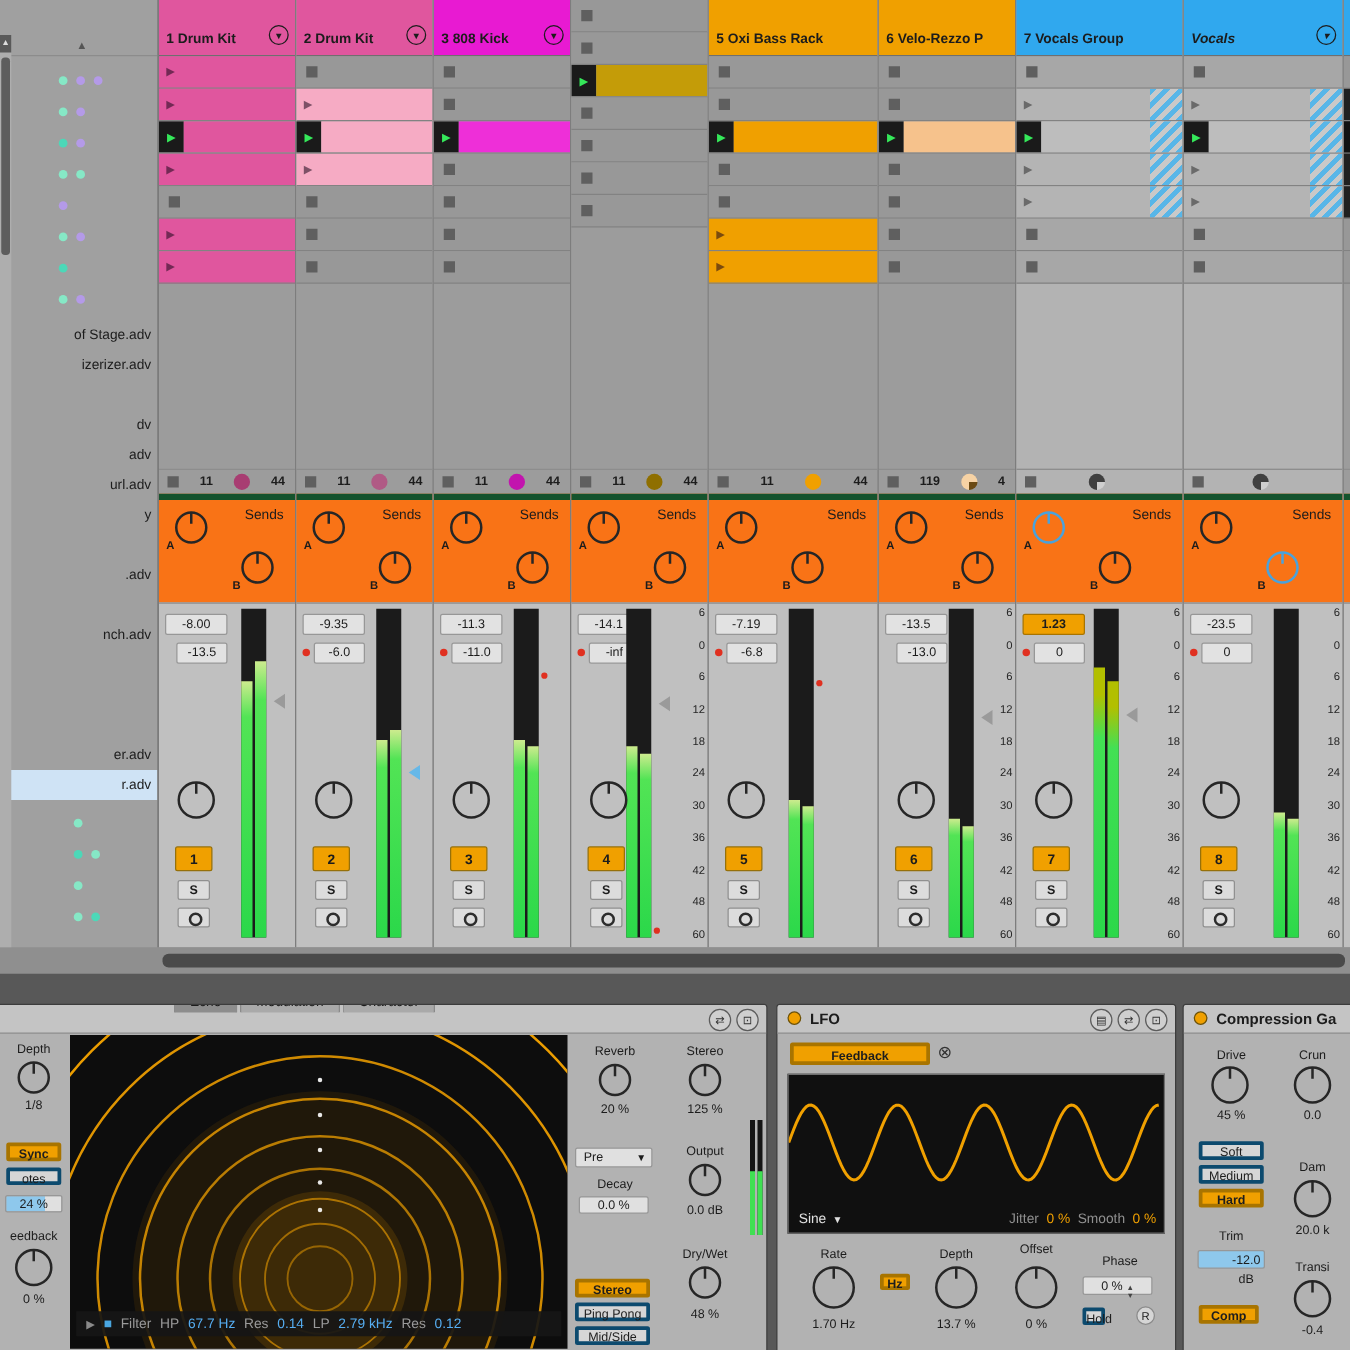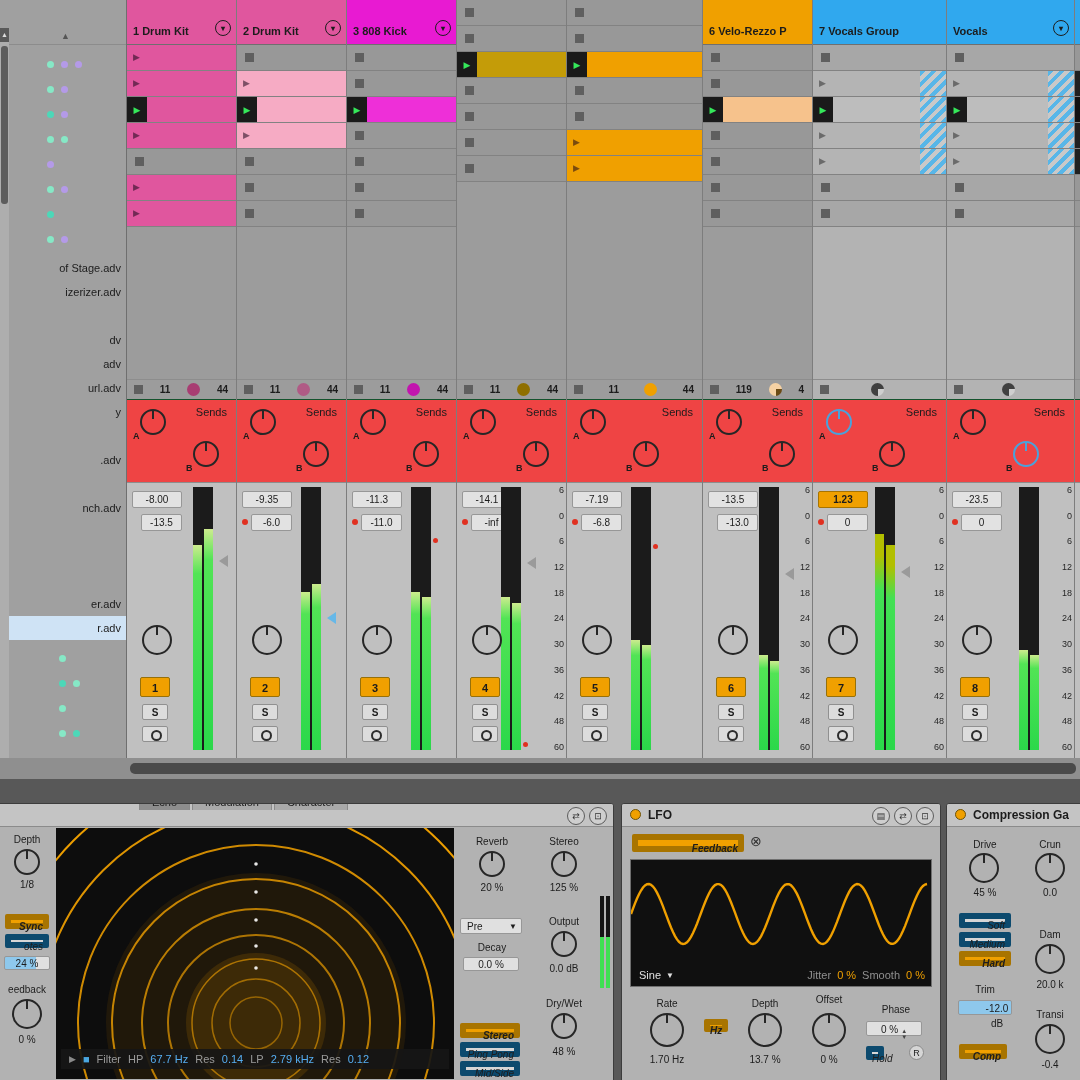--- a/index.html
+++ b/index.html
@@ -43,21 +43,21 @@
            background:repeating-linear-gradient(135deg,#58b6e8 0 4px,#c9c9c9 4px 8px);}
   .ez{flex:1;background:#9c9c9c;}
   .light .ez{background:#b3b3b3;}
   .strow{height:20px;flex:0 0 20px;display:flex;align-items:center;justify-content:space-between;
          padding:0 8px 0 7px;border-top:1px solid #8d8d8d;font-size:10px;font-weight:bold;
          box-sizing:border-box;background:inherit;}
   .light .strow{background:#b3b3b3;}
   .stsq{width:9px;height:9px;background:#5f5f5f;flex:0 0 9px;}
   .stpie{width:13px;height:13px;border-radius:50%;flex:0 0 13px;}
   .stspace{width:12px;flex:0 0 12px;}
-  .sends{position:relative;height:82px;flex:0 0 82px;background:#ef4444;border-top:1px solid #14532d;}
+  .sends{position:relative;height:82px;flex:0 0 82px;background:#f97316;border-top:5px solid #14532d;}
   .sendslbl{position:absolute;right:9px;top:6px;font-size:11px;}
   .knob{display:inline-block;border:2px solid #262626;border-radius:50%;position:relative;box-sizing:border-box;}
   .knob:after{content:"";position:absolute;left:50%;top:-1px;width:2px;height:9px;background:#262626;margin-left:-1px;}
   .knob.blue{border-color:#4aa2dc;}
   .knob.blue:after{background:#4aa2dc;}
   .k26{width:26px;height:26px;}
   .k30{width:30px;height:30px;}
   .k34{width:34px;height:34px;}
   .skA{position:absolute;left:13px;top:9px;}
   .skB{position:absolute;left:66px;top:41px;}
@@ -104,22 +104,22 @@
        border:1px solid #6d5208;box-sizing:border-box;}
   .tabs{position:absolute;left:140px;bottom:16px;display:flex;justify-content:space-between;}
   .tab{padding:2px 12px;font-size:11px;background:#a9a9a9;border:1px solid #8a8a8a;border-bottom:none;
        border-radius:3px 3px 0 0;margin-right:2px;}
   .tab.active{background:#8d8d8d;}
   .ticons{position:absolute;right:6px;top:3px;display:flex;gap:4px;}
   .ticon{width:16px;height:16px;border:1px solid #5c5c5c;border-radius:50%;display:inline-flex;
          align-items:center;justify-content:center;font-size:9px;background:#cfcfcf;color:#333;}
   .dbody{position:absolute;top:22px;left:0;right:0;bottom:0;}
   .lbl{font-size:10px;text-align:center;white-space:nowrap;}
-  .dbtn{background:#d6d6d6;border:6px solid #0c4a6e;border-radius:2px;font-size:10px;text-align:right;
-        color:#1d1d1d;box-sizing:border-box;line-height:13px;font-style:italic;}
+  .dbtn{background:#d6d6d6;border:3px solid #0c4a6e;border-radius:2px;font-size:10px;text-align:center;
+        color:#1d1d1d;box-sizing:border-box;line-height:13px;}
   .dbtn.orange{background:#f0a000;border-color:#a87400;font-weight:bold;}
   .dvb{background:#e0e0e0;border:1px solid #979797;border-radius:2px;font-size:10px;text-align:center;
        box-sizing:border-box;}
   .bluefill{background:linear-gradient(90deg,#8ec8ec 0 70%,#e0e0e0 70%);}
   .bluebox{background:#8ec8ec;padding-left:24px;}
   .abs{position:absolute;}
   
   .echo-left{position:absolute;left:0;top:0;width:56px;display:flex;flex-direction:column;align-items:center;}
   .tunnel{position:absolute;left:57px;top:2px;width:398px;height:251px;background:#0d0d0d;overflow:hidden;}
   .filterbar{position:absolute;left:5px;right:5px;bottom:10px;height:20px;background:rgba(22,22,22,.92);
@@ -447,20 +447,23 @@
           <span>48</span>
           <span>60</span>
         </div>
         <span class="knob k30 panknob"></span>
         <div class="numbtn">4</div>
         <div class="sbtn">S</div>
         <div class="armbtn"></div>
       </div>
     </div>
     <div class="track" style="width: 136px;">
+      <div class="thead" style="background: rgb(240, 160, 0);">
+        <span>5 Oxi Bass Rack</span>
+      </div>
       <div class="slot">
         <span class="stopsq"></span>
       </div>
       <div class="slot">
         <span class="stopsq"></span>
       </div>
       <div class="slot">
         <span class="playbox">▶</span>
         <span class="clipbody" style="background: rgb(240, 160, 0);"></span>
       </div>
@@ -637,21 +640,21 @@
           <span>48</span>
           <span>60</span>
         </div>
         <span class="knob k30 panknob"></span>
         <div class="numbtn">7</div>
         <div class="sbtn">S</div>
         <div class="armbtn"></div>
       </div>
     </div>
     <div class="track light" style="width: 128px;">
-      <div class="thead" style="background: rgb(48, 168, 238);">
+      <div class="thead" style="background: rgb(48, 168, 238); font-style: italic;">
         <span>Vocals</span>
         <span class="ddc">▾</span>
       </div>
       <div class="slot">
         <span class="stopsq"></span>
       </div>
       <div class="slot" style="background: rgb(180, 180, 180);">
         <span class="tri" style="color: rgb(106, 106, 106);">▶</span>
         <span class="stripes"></span>
       </div>

